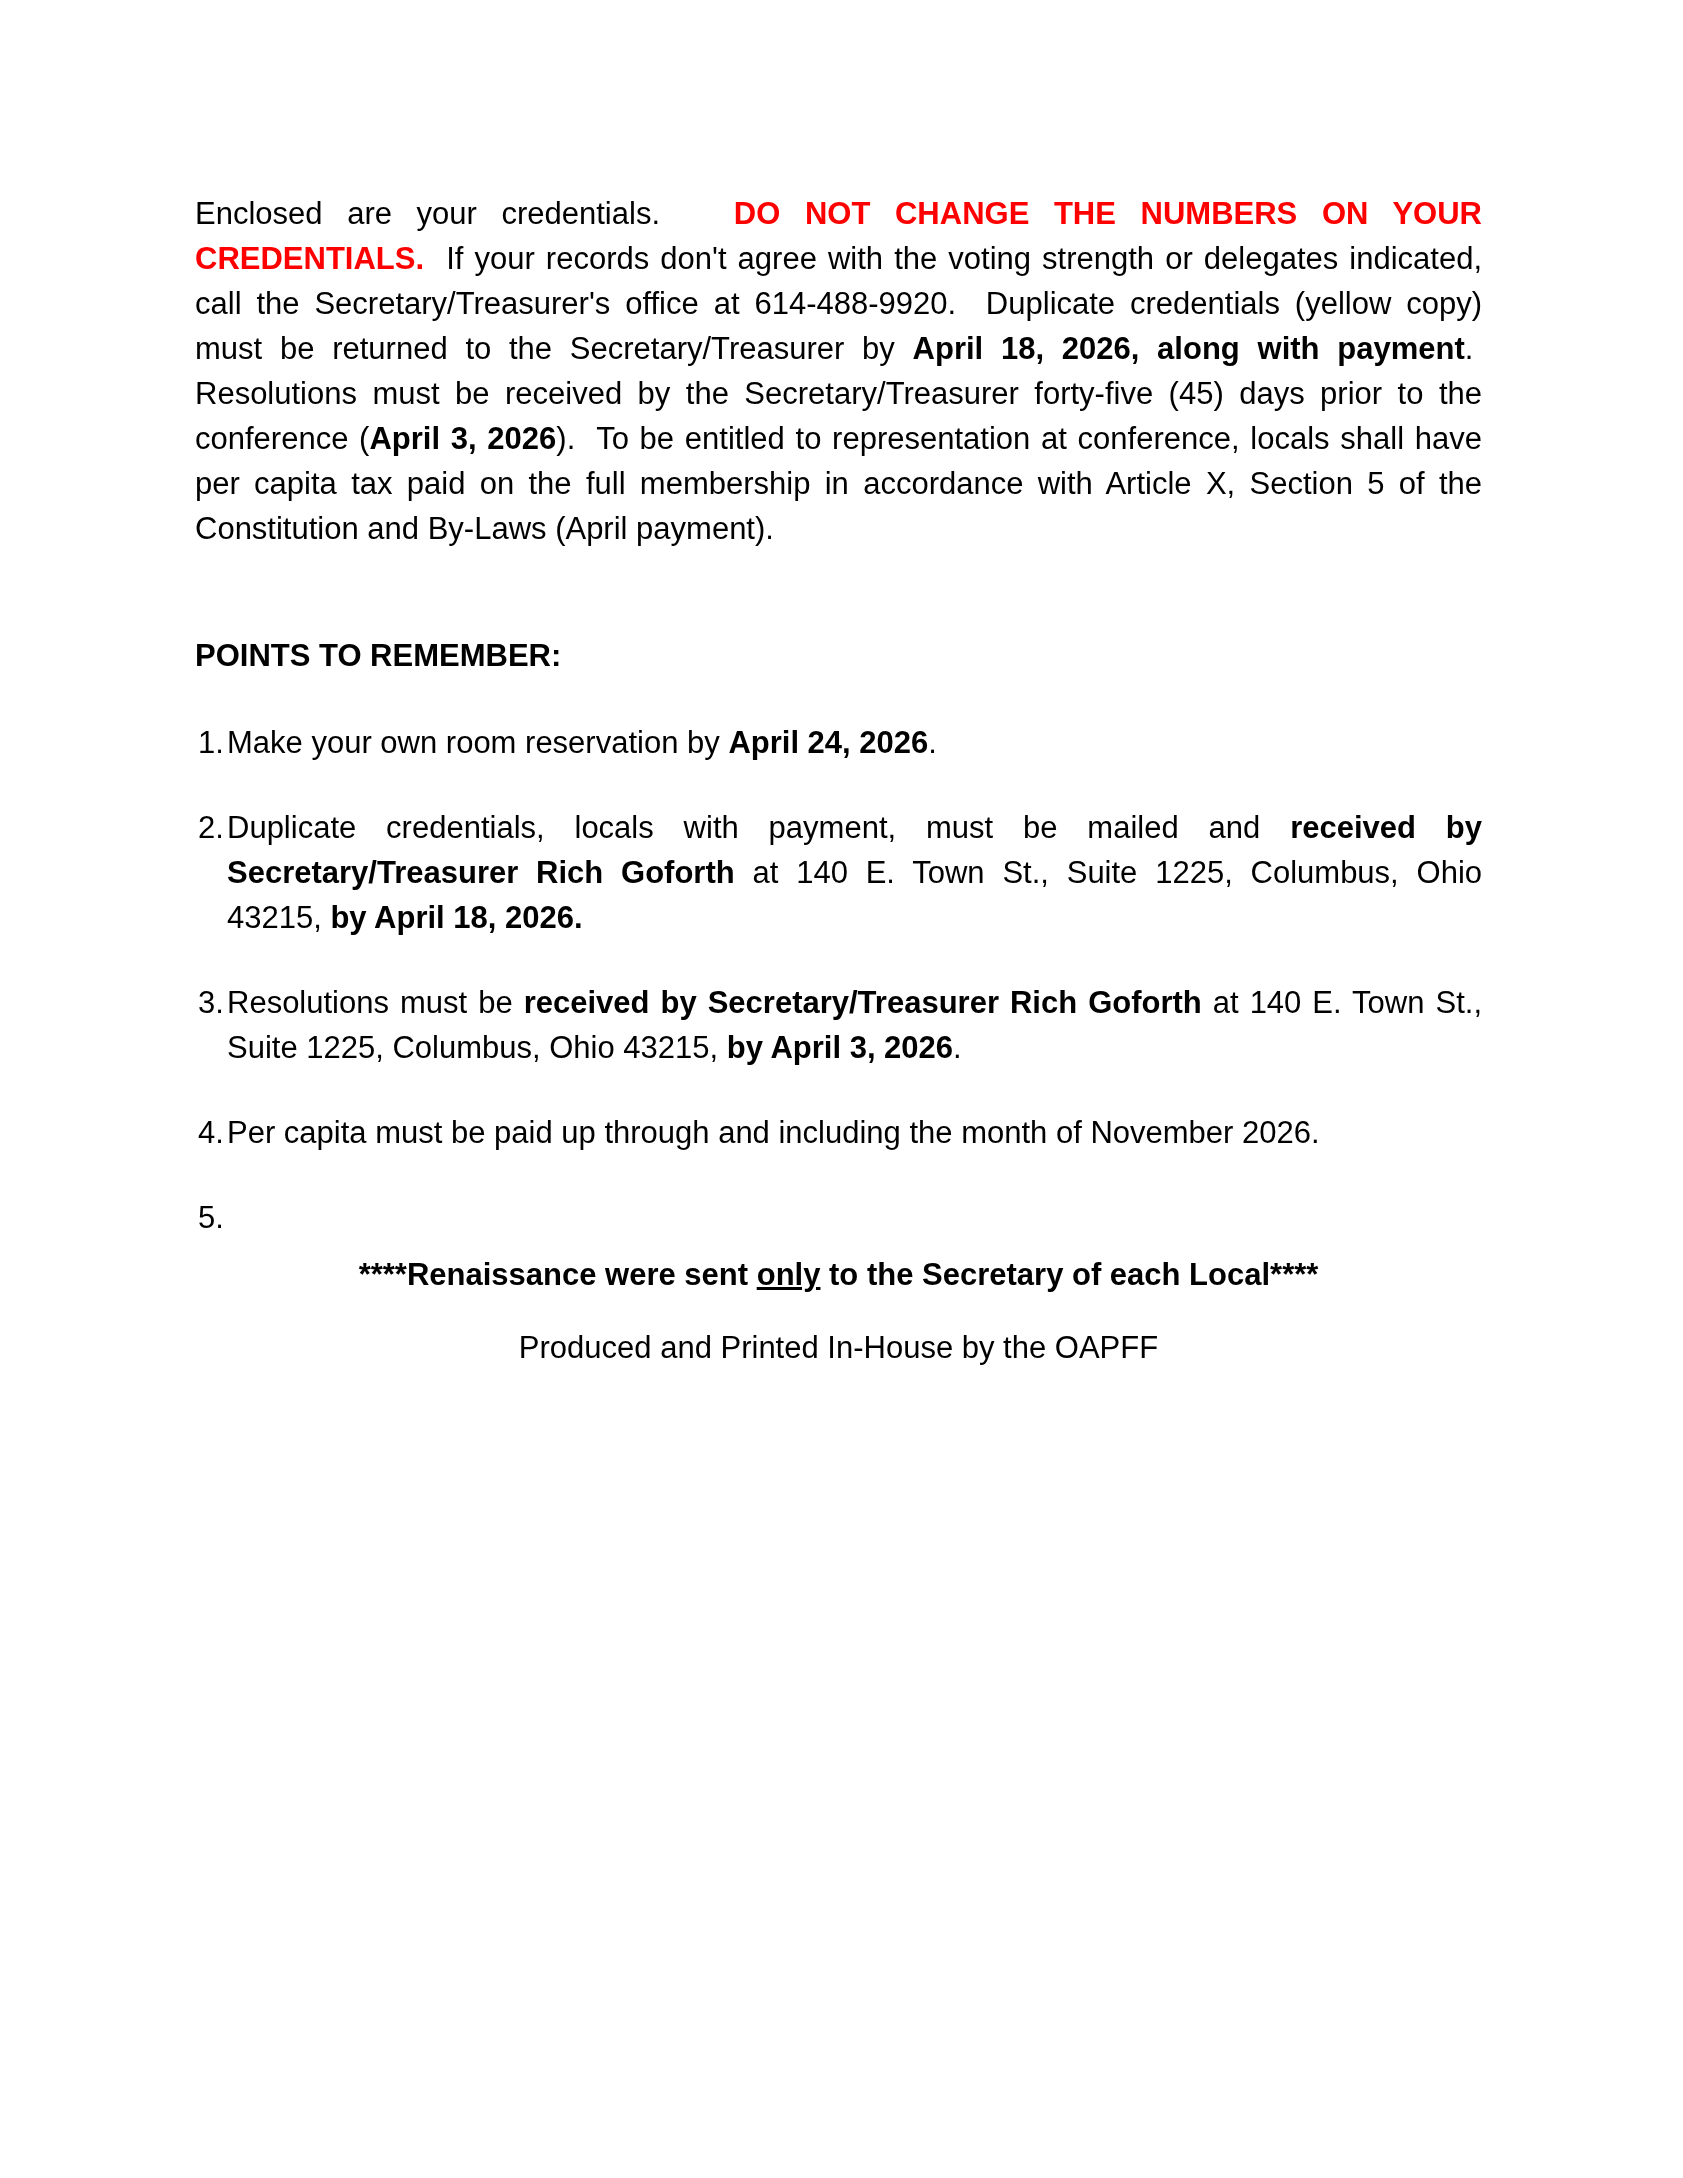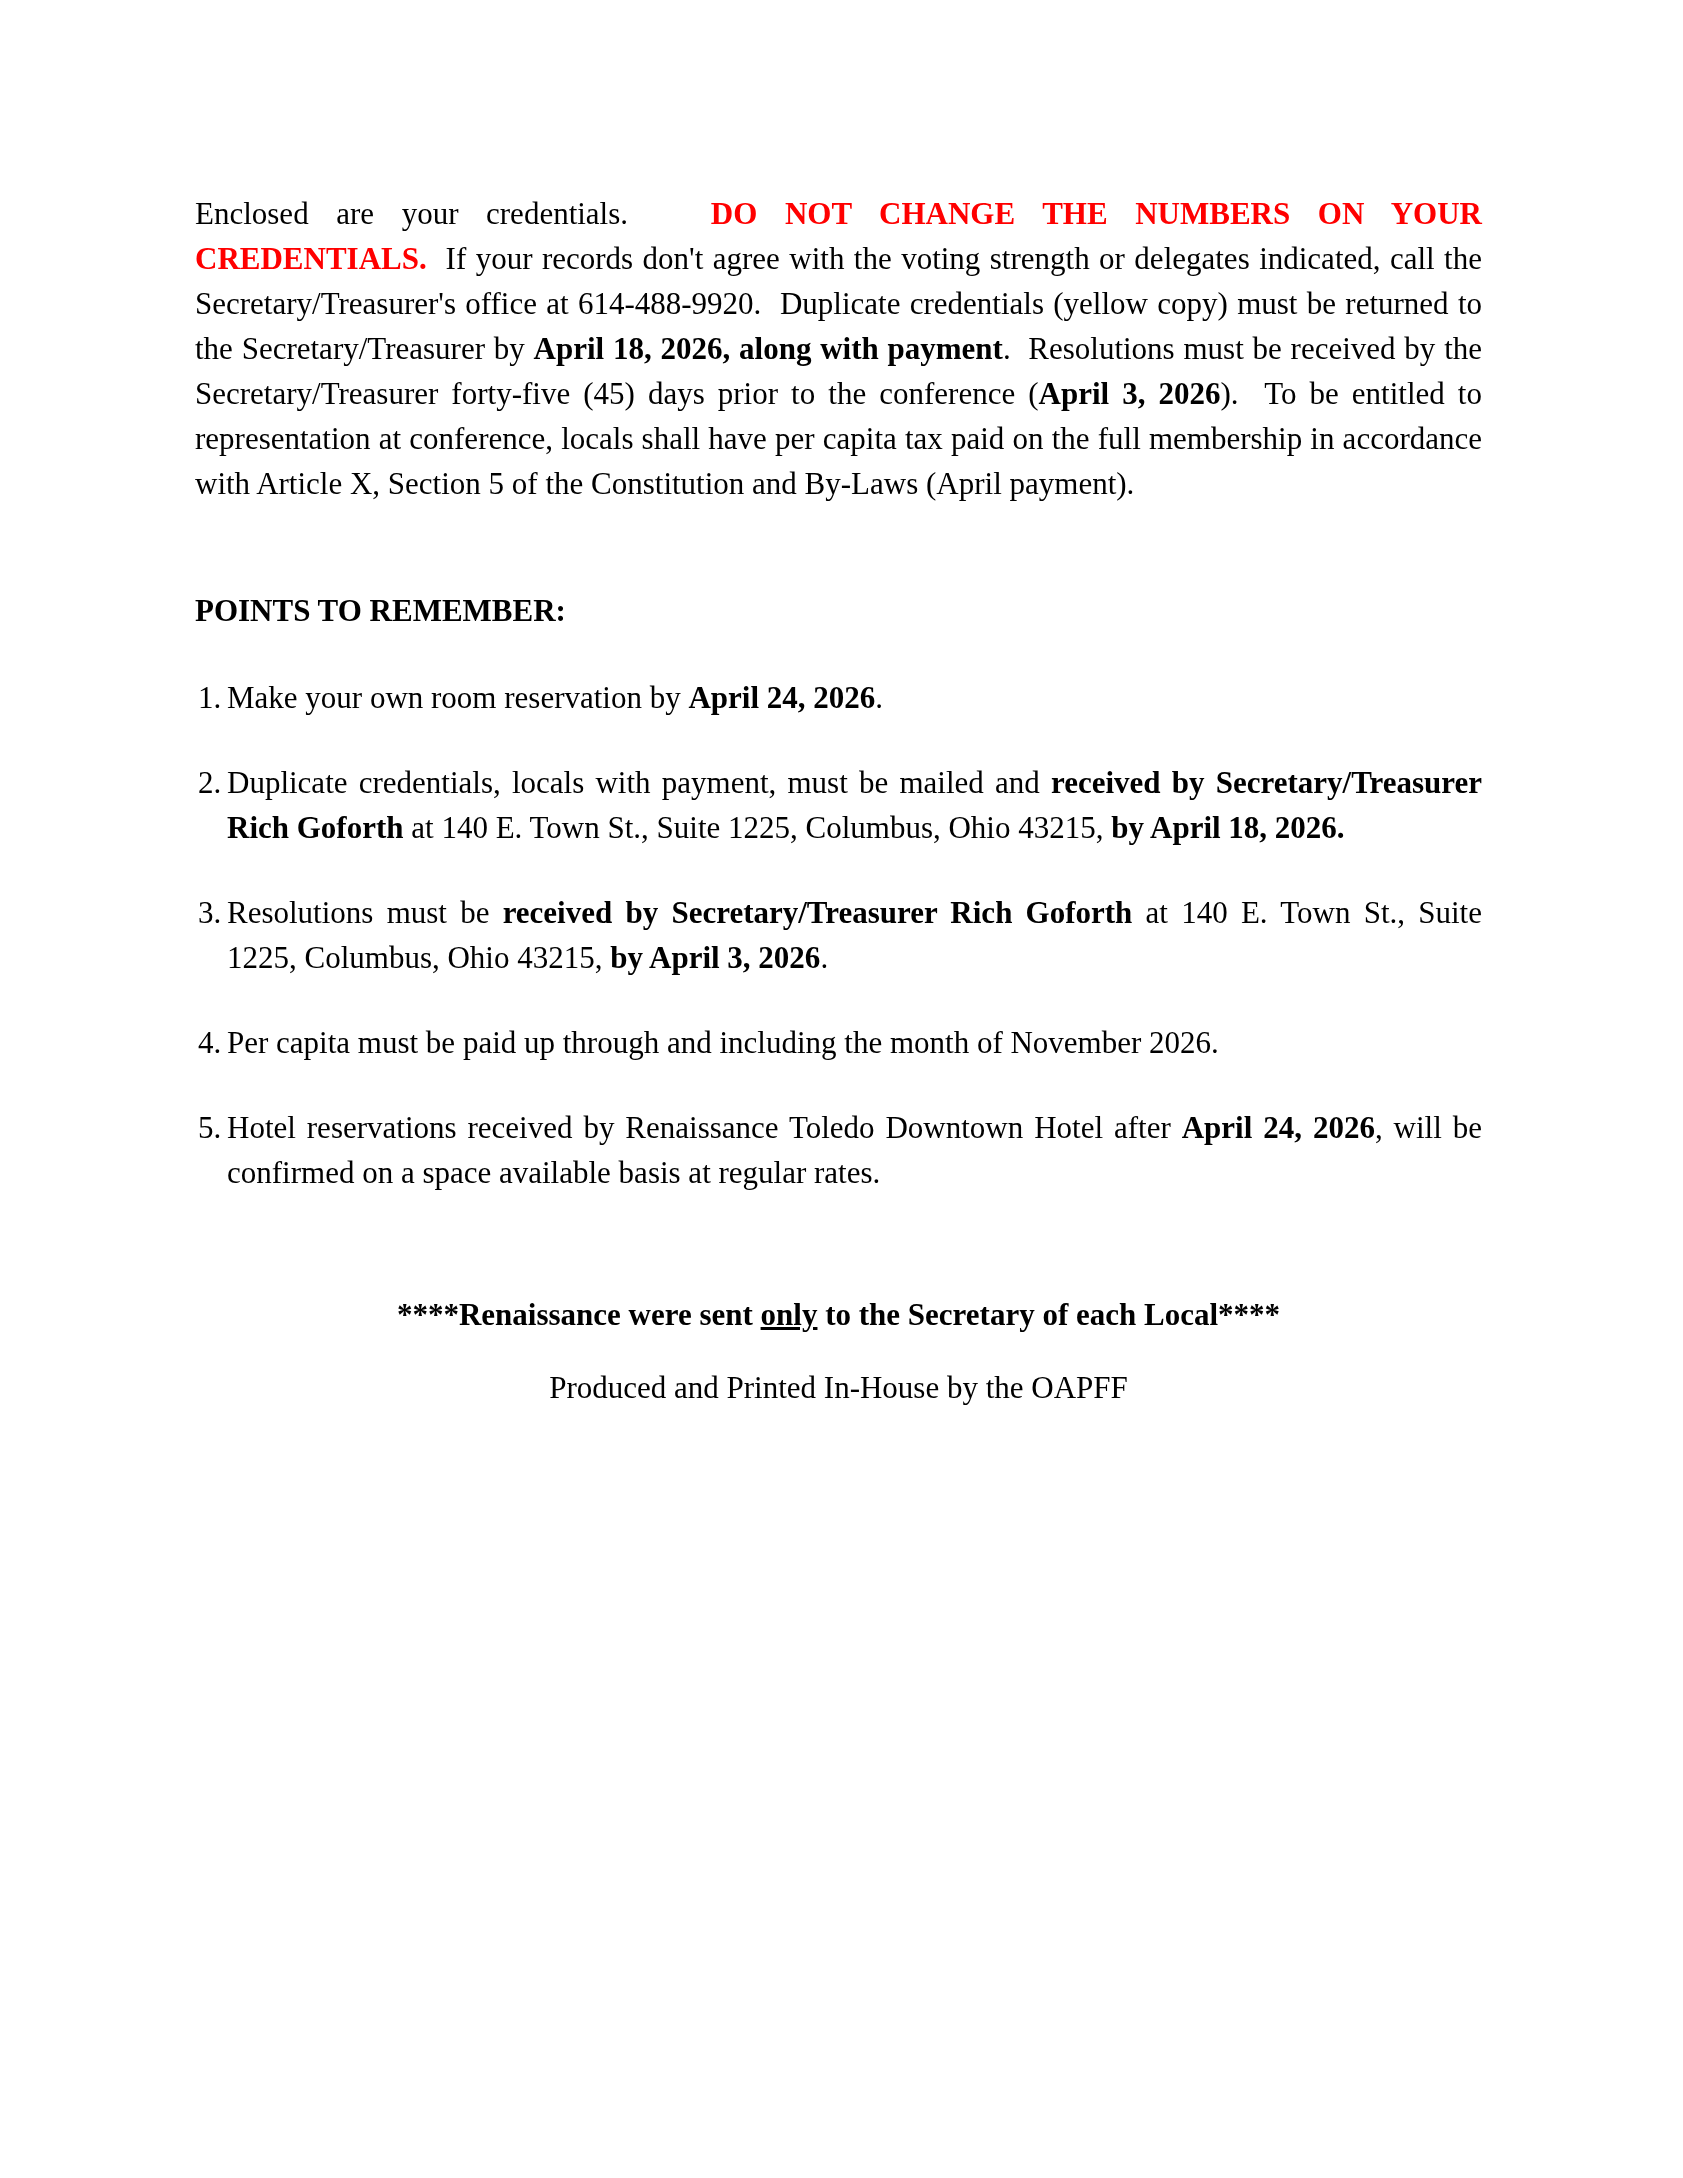--- a/index.html
+++ b/index.html
@@ -2,21 +2,21 @@
 <html><head>
 <meta charset="utf-8">
 <style>
   html, body { margin: 0; padding: 0; }
   body { background: #ffffff; }
   .page {
     position: relative;
     width: 1683px;
     height: 2178px;
     background: var(--bg, #ffffff);
-    font-family: Liberation Serif, serif;
+    font-family: Liberation Sans, sans-serif;
     font-size: 31px;
     line-height: 45px;
     color: var(--text, #000000);
     overflow: hidden;
   }
   .content {
     position: absolute;
     left: 195px;
     top: 191px;
     width: 1287px;
@@ -49,21 +49,21 @@
 
     <p class="intro" style="margin:0"><span>Enclosed are your credentials.&nbsp;&nbsp; </span><span class="b red">DO NOT CHANGE THE NUMBERS ON YOUR CREDENTIALS.</span><span>&nbsp; If your records don't agree with the voting strength or delegates indicated, call the Secretary/Treasurer's office at 614-488-9920.&nbsp; Duplicate credentials (yellow copy) must be returned to the Secretary/Treasurer by </span><span class="b">April 18, 2026, along with payment</span><span>.&nbsp; Resolutions must be received by the Secretary/Treasurer forty-five (45) days prior to the conference (</span><span class="b">April 3, 2026</span><span>).&nbsp; To be entitled to representation at conference, locals shall have per capita tax paid on the full membership in accordance with Article X, Section 5 of the Constitution and By-Laws (April payment).</span></p>
 
     <div class="points-heading">POINTS TO REMEMBER:</div>
 
     <div class="points-list" id="points-list">
         <div class="point-item"><span class="point-num">1.</span><span><span>Make your own room reservation by </span><span class="b">April 24, 2026</span><span>.</span></span></div>
         <div class="point-item"><span class="point-num">2.</span><span><span>Duplicate credentials, locals with payment, must be mailed and </span><span class="b">received by Secretary/Treasurer Rich Goforth</span><span> at 140 E. Town St., Suite 1225, Columbus, Ohio 43215, </span><span class="b">by April 18, 2026.</span></span></div>
         <div class="point-item"><span class="point-num">3.</span><span><span>Resolutions must be </span><span class="b">received by Secretary/Treasurer Rich Goforth</span><span> at 140 E. Town St., Suite 1225, Columbus, Ohio 43215, </span><span class="b">by April 3, 2026</span><span>.</span></span></div>
         <div class="point-item"><span class="point-num">4.</span><span><span>Per capita must be paid up through and including the month of November 2026.</span></span></div>
-        <div class="point-item"><span class="point-num">5.</span><span><span>Hotel reservations received by Renaissance Toledo Downtown Hotel after </span><span class="b">April 24, 2026</span><span>, will be confirmed on a space available basis at regular rates.</span></span></div>
+        <div class="point-item"><span class="point-num">5.</span></div>
       </div>
 
     <div class="credentials-notice"><span class="b">****Renaissance were sent </span><span class="b u">only</span><span class="b"> to the Secretary of each Local****</span></div>
 
     <div class="production-credit">Produced and Printed In-House by the OAPFF</div>
 
   </div>
 </div>
 
 

